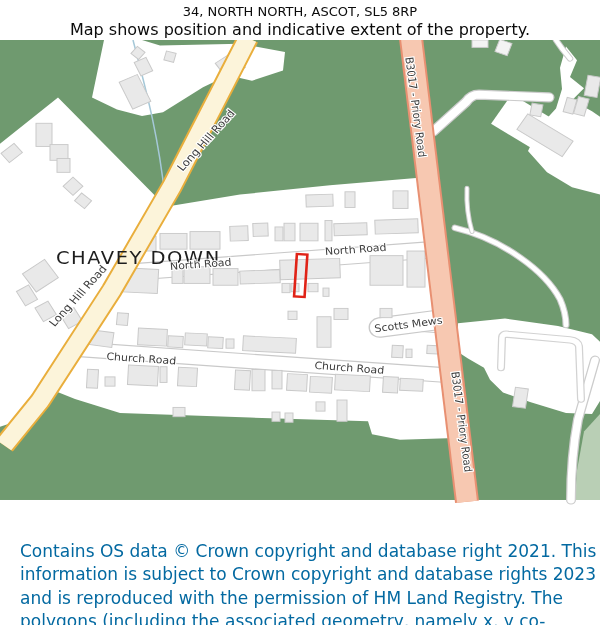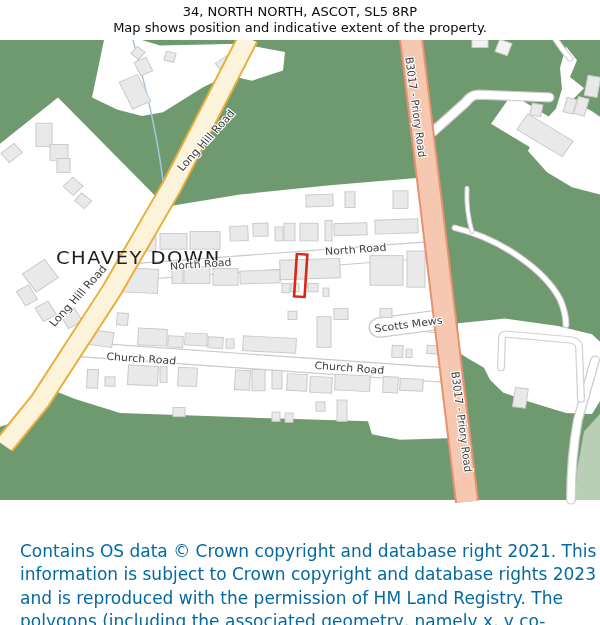--- a/index.html
+++ b/index.html
@@ -4,21 +4,21 @@
 <style>
   html,body{margin:0;padding:0;}
   body{
     width:600px;height:625px;background:#ffffff;overflow:hidden;
     font-family:"DejaVu Sans", sans-serif;
   }
   .header{
     width:600px;height:40px;text-align:center;color:#0b0b0b;
   }
   .header .t1{font-size:13px;padding-top:4px;}
-  .header .t2{font-size:13px;padding-top:1px;}
+  .header .t2{font-size:16px;padding-top:1px;}
   .mapwrap{width:600px;height:497px;position:relative;}
   svg{display:block;}
   .bld{fill:#e9e9e9;stroke:#c9c9c9;stroke-width:1;}
   .bldw{fill:#f3f3f3;stroke:#cccccc;stroke-width:1;}
   .lbl{fill:#3d3d3d;font-size:11px;paint-order:stroke;stroke:#ffffff;stroke-width:2.4px;
        font-family:"DejaVu Sans",sans-serif;}
   .lbl2{fill:#3d3d3d;font-size:11.5px;paint-order:stroke;stroke:#ffffff;stroke-width:2.4px;
        font-family:"DejaVu Sans",sans-serif;}
   .place{fill:#1d1d1d;font-size:19.5px;letter-spacing:1.5px;
        font-family:"DejaVu Sans",sans-serif;}

